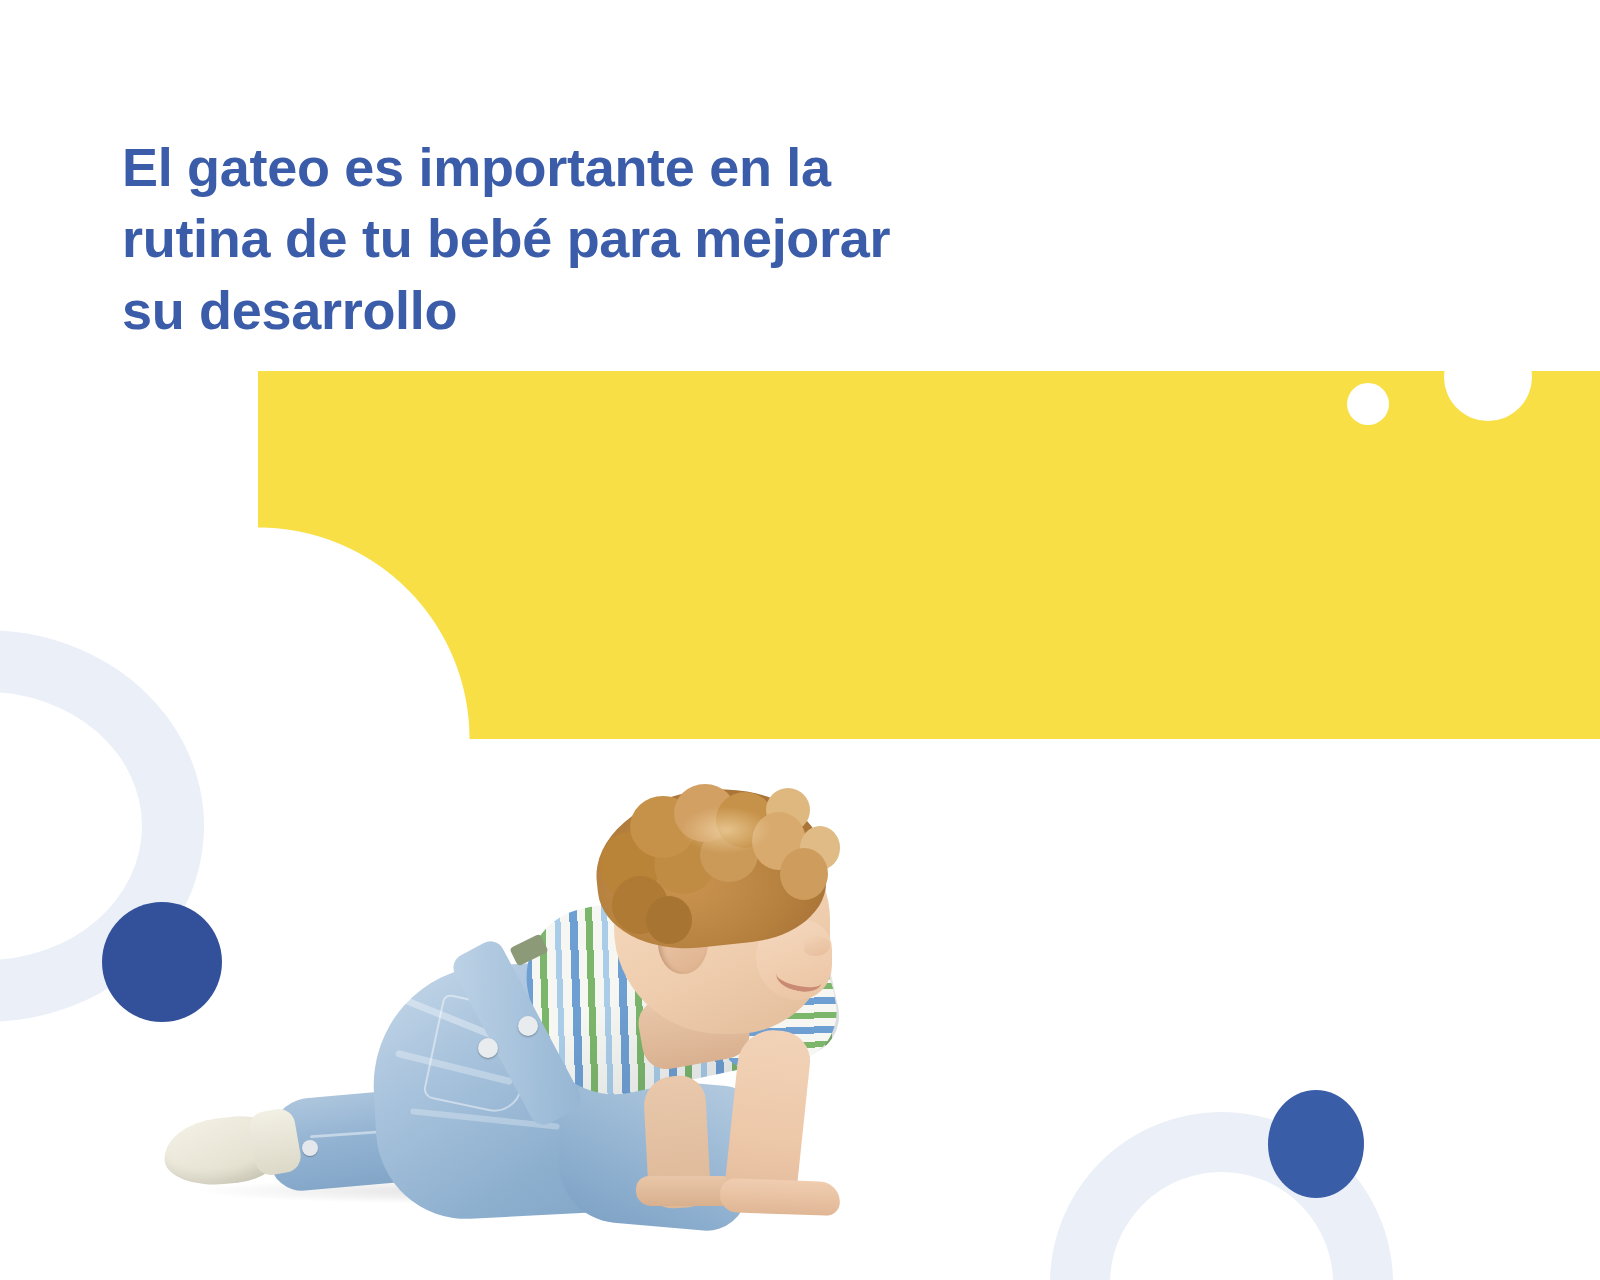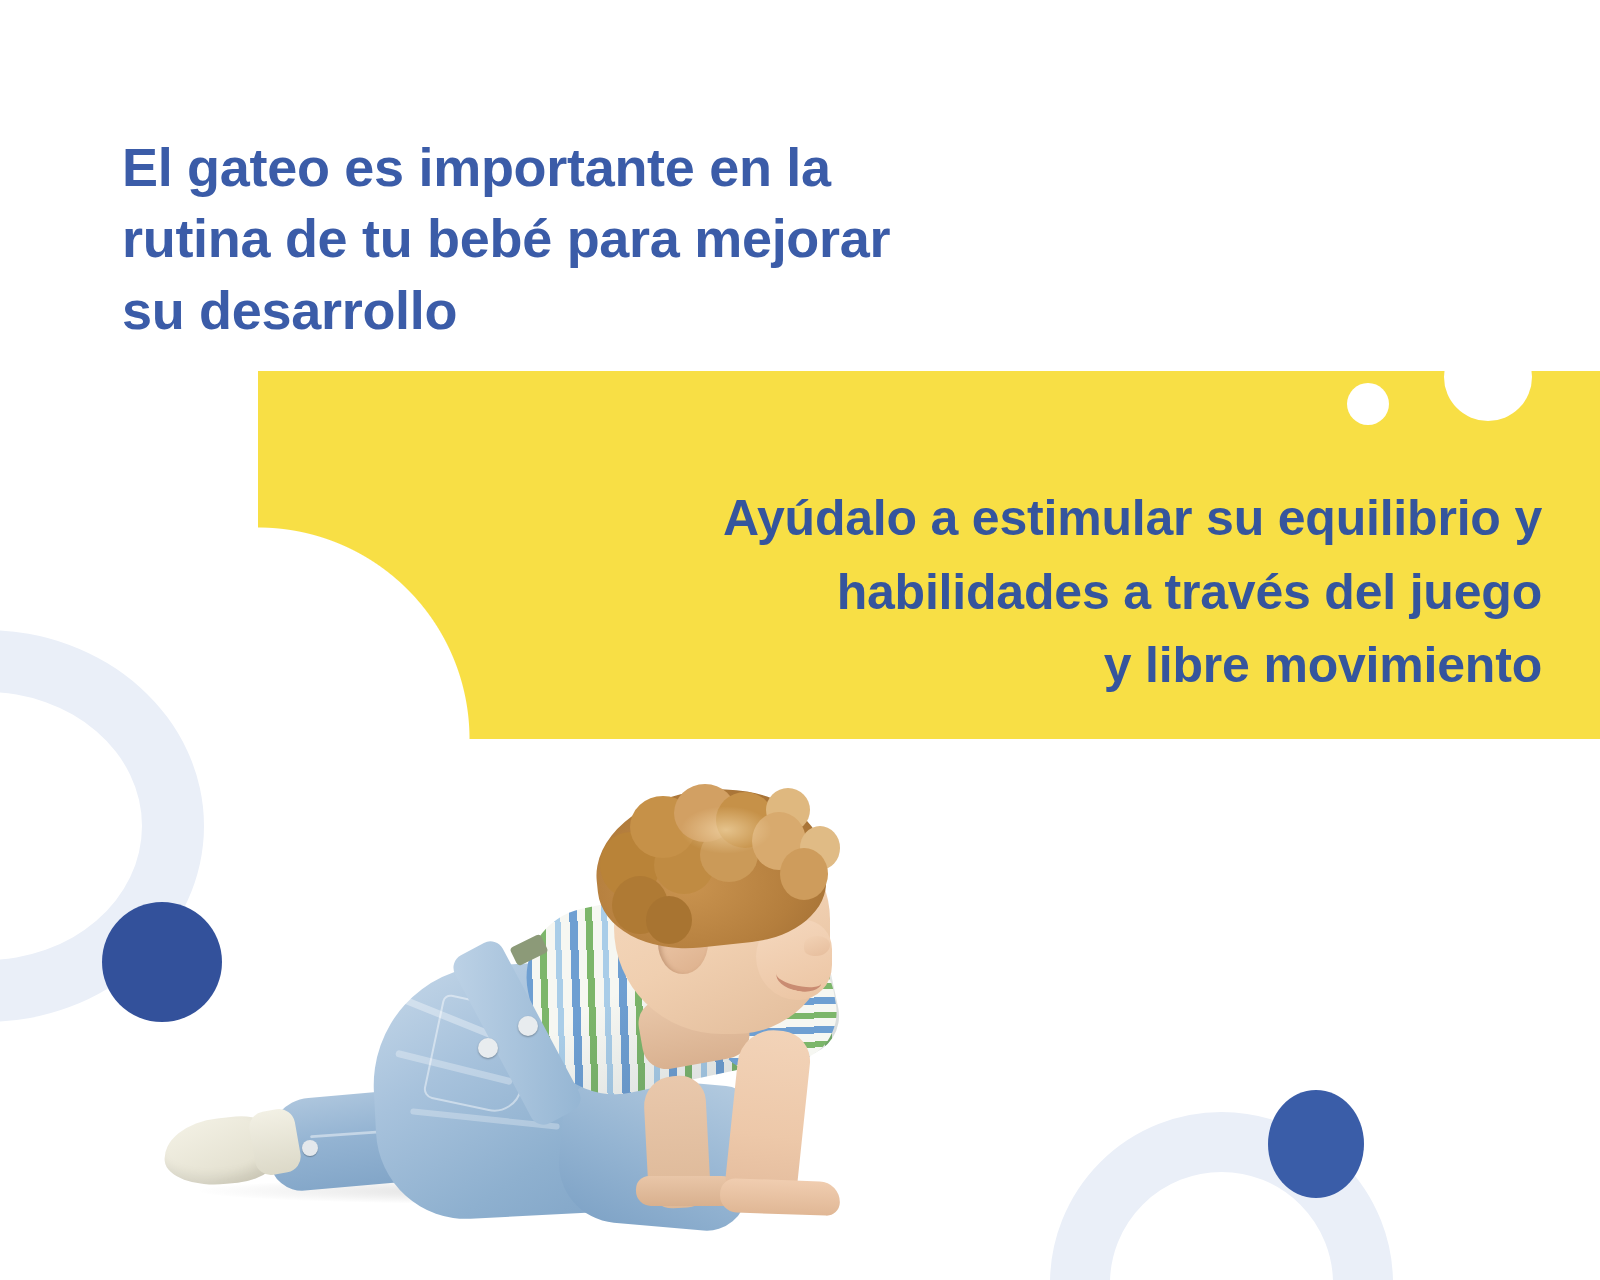--- a/index.html
+++ b/index.html
@@ -411,23 +411,20 @@
   <div class="deco" id="ring-bottom-right"></div>
   <div class="deco" id="dot-bottom-right"></div>
 
   <h1 id="headline">El gateo es importante en la
 rutina de tu bebé para mejorar
 su desarrollo</h1>
 
   <div id="banner"></div>
   <div class="deco" id="banner-hole-small"></div>
   <div class="deco" id="banner-hole-large"></div>
-  <p id="banner-text">Ayúdalo a estimular su equilibrio y
-habilidades a través del juego
-y libre movimiento</p>
 
   <div id="baby">
     <div class="floor-shadow"></div>
 
     <div class="leg-back"></div>
     <div class="leg-back-seam"></div>
     <div class="leg-back-btn"></div>
     <div class="sock"></div>
     <div class="sock-cuff"></div>
 

